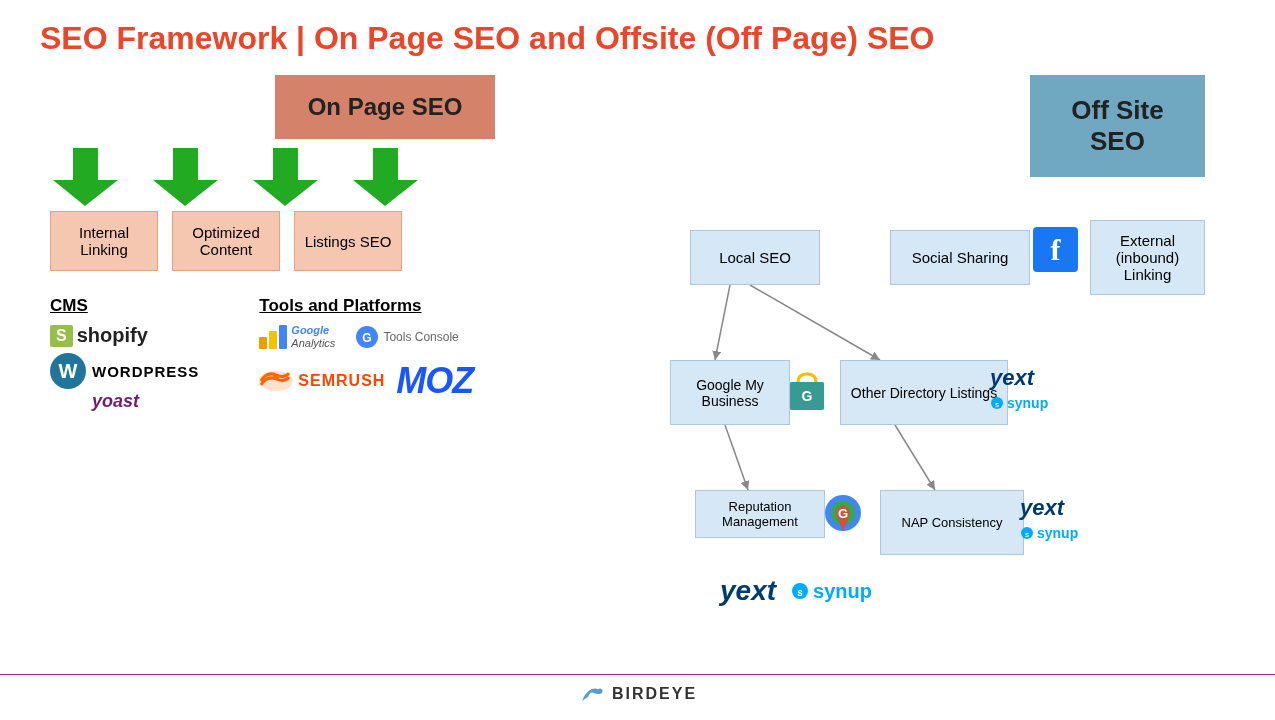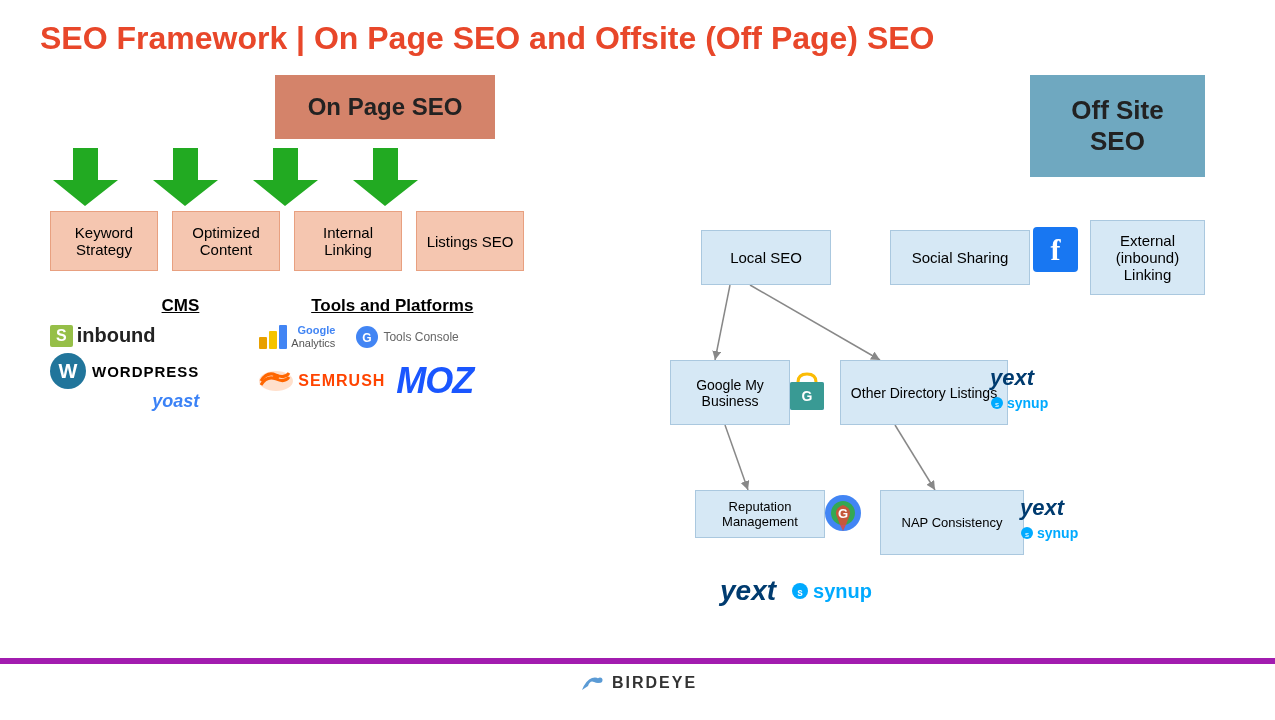--- a/index.html
+++ b/index.html
@@ -80,21 +80,20 @@
       display: flex;
       align-items: center;
       justify-content: center;
     }
     
     .cms-tools-row {
       display: flex;
       margin-top: 25px;
       gap: 60px;
       margin-left: 10px;
-      text-align: right;
     }
     .cms-section, .tools-section {
       display: flex;
       flex-direction: column;
     }
     .section-title {
       font-size: 17px;
       font-weight: bold;
       text-decoration: underline;
       margin-bottom: 8px;
@@ -128,21 +127,21 @@
       border-radius: 50%;
       background: #21759b;
       color: white;
       font-size: 20px;
       display: flex;
       align-items: center;
       justify-content: center;
       font-weight: bold;
     }
     .yoast-text {
-      color: #3b82f6;
+      color: #701a75;
       font-size: 18px;
       font-style: italic;
       font-weight: bold;
       margin-left: 42px;
     }
     .ga-logo {
       display: flex;
       align-items: center;
       gap: 4px;
       font-size: 12px;
@@ -211,21 +210,21 @@
       text-align: center;
       font-size: 15px;
       display: flex;
       align-items: center;
       justify-content: center;
       padding: 4px;
     }
     .local-seo-box {
       width: 130px;
       height: 55px;
-      left: 61px;
+      left: 50px;
       top: 155px;
     }
     .social-sharing-box {
       width: 140px;
       height: 55px;
       left: 250px;
       top: 155px;
     }
     .facebook-icon {
       width: 45px;
@@ -276,28 +275,28 @@
     
     .yext-logo {
       color: #003b6f;
       font-size: 20px;
       font-weight: bold;
     }
 
     
     .bottom-logos {
       position: absolute;
-      bottom: 26px;
+      bottom: 15px;
       left: 0;
       width: 100%;
       display: flex;
       justify-content: center;
       align-items: flex-start;
       gap: 30px;
-      border-top: 6px solid #a21caf;
+      border-top: 1px solid #a21caf;
       padding-top: 8px;
     }
     .birdeye-logo {
       display: flex;
       align-items: center;
       gap: 6px;
       font-size: 16px;
       font-weight: bold;
       color: #333;
       letter-spacing: 1px;
@@ -345,54 +344,53 @@
           </svg>
         </div>
         <div class="arrow-down">
           <svg class="arrow-svg" viewBox="0 0 65 58" xmlns="http://www.w3.org/2000/svg">
             <polygon points="20,0 45,0 45,32 65,32 32,58 0,32 20,32" fill="#22aa22"></polygon>
           </svg>
         </div>
       </div>
 
       <div class="boxes-row">
-        <div class="onpage-item">Keyword Strategy</div>
+        <div class="onpage-item">Internal Linking</div>
         <div class="onpage-item">Optimized Content</div>
-        <div class="onpage-item">Internal Linking</div>
         <div class="onpage-item">Listings SEO</div>
       </div>
 
       <div class="cms-tools-row">
 
         <div class="cms-section">
           <div class="section-title">CMS</div>
 
           <div class="logo-shopify">
             <span class="shopify-bag">S</span>
-            <span style="font-size:20px; font-weight:bold;">inbound</span>
+            <span style="font-size:20px; font-weight:bold;">shopify</span>
           </div>
 
           <div class="logo-wordpress">
             <div class="wp-circle">W</div>
             <span style="font-size:15px; font-weight:bold; letter-spacing:1px;">WORDPRESS</span>
           </div>
           <div class="yoast-text">yoast</div>
         </div>
 
         <div class="tools-section">
           <div class="section-title">Tools and Platforms</div>
           <div style="display:flex; gap:20px; align-items:center; margin-bottom:10px;">
 
             <div class="ga-logo">
               <div class="ga-icon">
                 <div class="ga-bar1"></div>
                 <div class="ga-bar2"></div>
                 <div class="ga-bar3"></div>
               </div>
-              <div style="font-size:11px; color:#555; line-height:1.2;">
+              <div style="font-size:11px; color:#555; line-height:1.2;font-style:italic;">
                 <span style="color:#4285f4; font-weight:bold;">Google</span><br>Analytics
               </div>
             </div>
 
             <div class="search-console-logo">
               <svg width="24" height="24" viewBox="0 0 24 24">
                 <circle cx="12" cy="12" r="11" fill="#4285f4"></circle>
                 <text x="12" y="17" text-anchor="middle" fill="white" font-size="12" font-weight="bold">G</text>
               </svg>
               <span style="font-size:12px; color:#666;">Tools Console</span>

